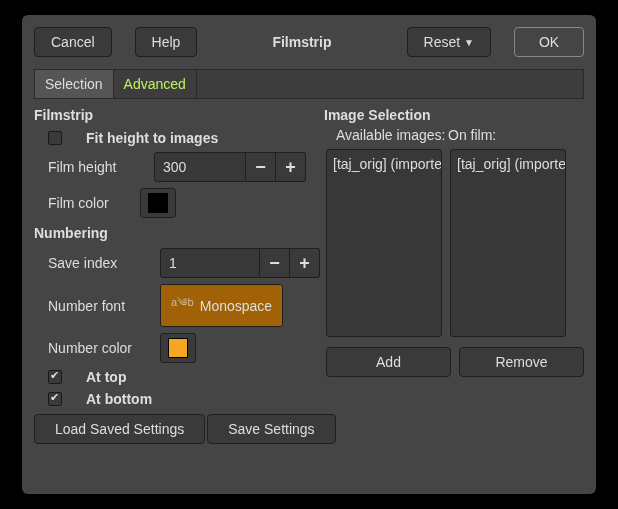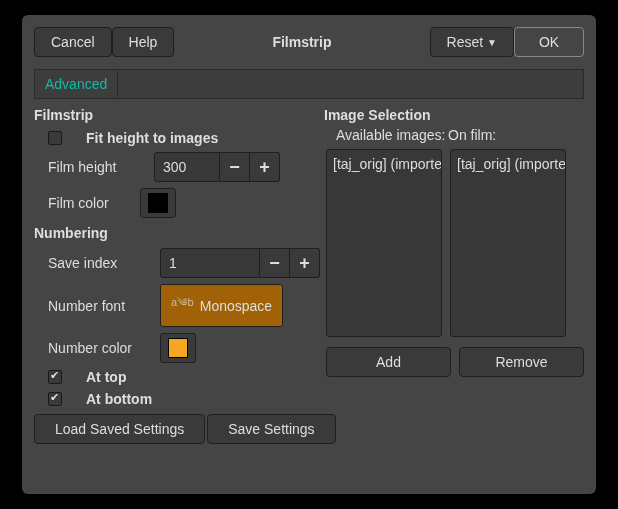--- a/index.html
+++ b/index.html
@@ -20,21 +20,21 @@
   height: 479px;
   background: #454545;
   border-radius: 6px;
   display: flex;
   flex-direction: column;
 }
 .header {
   display: flex;
   align-items: center;
   padding: 12px;
-  gap: 0;
+  gap: 23px;
 }
 .btn {
   background: #3a3a3a;
   border: 1px solid #1f1f1f;
   color: #dedede;
   border-radius: 4px;
   padding: 6px 16px;
   font-size: 14px;
   cursor: pointer;
 }
@@ -59,21 +59,21 @@
   margin: 0 12px;
   border: 1px solid #2a2a2a;
   background: #3d3d3d;
 }
 .tab {
   padding: 6px 10px;
   cursor: pointer;
   border-right: 1px solid #2a2a2a;
 }
 .tab.active { background: #555; }
-.tab.inactive { color: #14b8a6; }
+.tab.inactive { color: #bef264; }
 .content {
   display: flex;
   padding: 4px 12px 0 12px;
   gap: 0;
 }
 .left-col { width: 290px; }
 .right-col { flex: 1; }
 .section-title {
   font-weight: bold;
   padding: 4px 0;
@@ -108,21 +108,21 @@
 .spinner {
   display: flex;
   align-items: center;
 }
 .spinner input {
   background: #383838;
   border: 1px solid #1f1f1f;
   border-radius: 3px 0 0 3px;
   color: #dedede;
   padding: 6px 8px;
-  width: 66px;
+  width: 92px;
   font-size: 14px;
 }
 .spinner-wide input { width: 100px; }
 .spin-btn {
   width: 30px;
   height: 30px;
   background: #3a3a3a;
   border: 1px solid #1f1f1f;
   color: #dedede;
   font-size: 18px;
@@ -210,20 +210,21 @@
     <button class="btn">Help</button>
     <div class="header-title">Filmstrip</div>
     <button class="btn reset-btn">
       <span>Reset</span>
       <span class="chevron">▼</span>
     </button>
     <button class="btn btn-ok">OK</button>
   </div>
 
   <div class="tabs">
+    <div class="tab active">Selection</div>
     <div class="tab inactive">Advanced</div>
   </div>
 
   <div class="content">
 
     <div class="left-col">
       <div class="section-title">Filmstrip</div>
 
       <div class="row">
         <input type="checkbox" style="">

